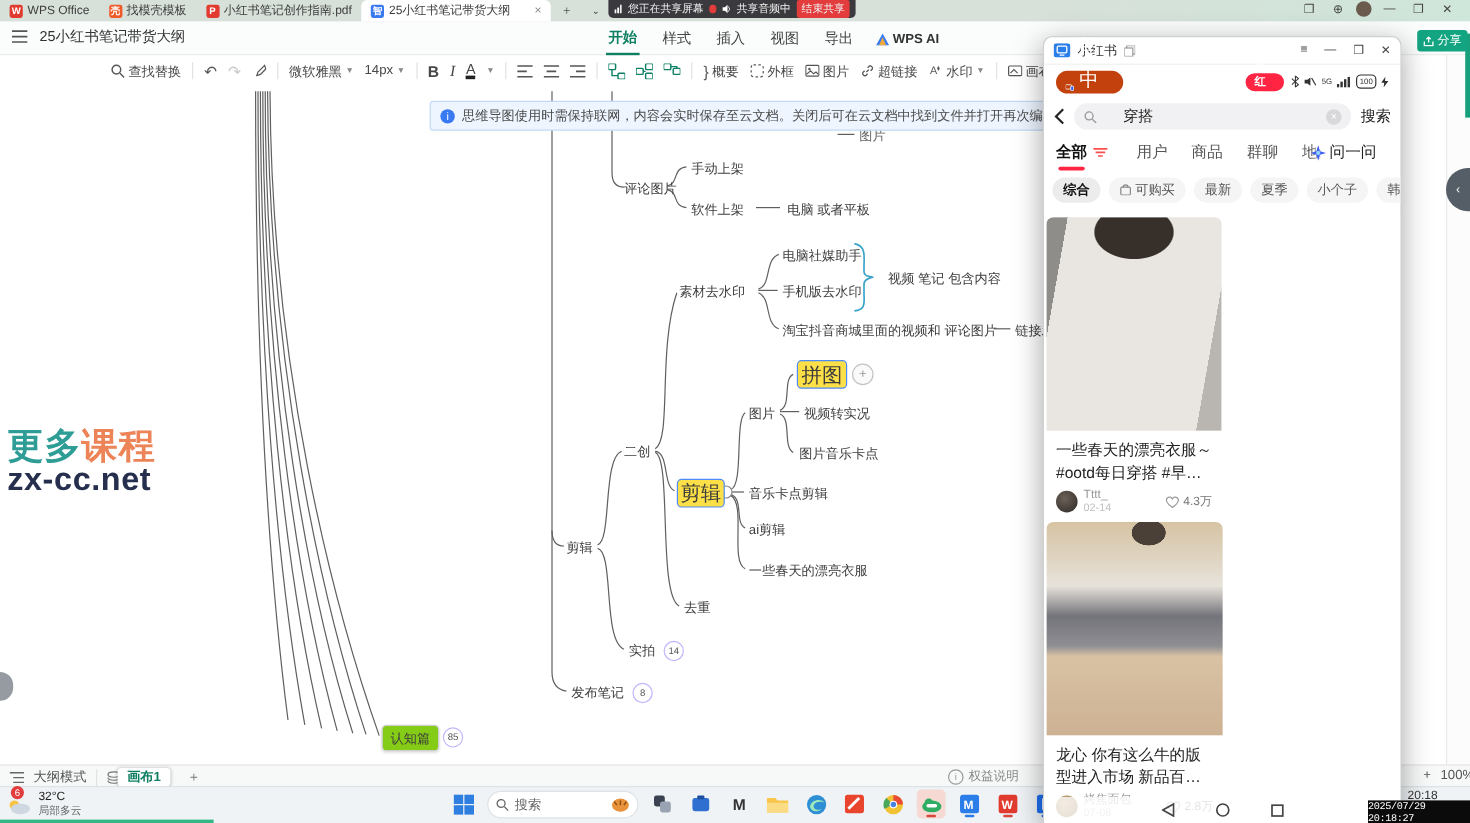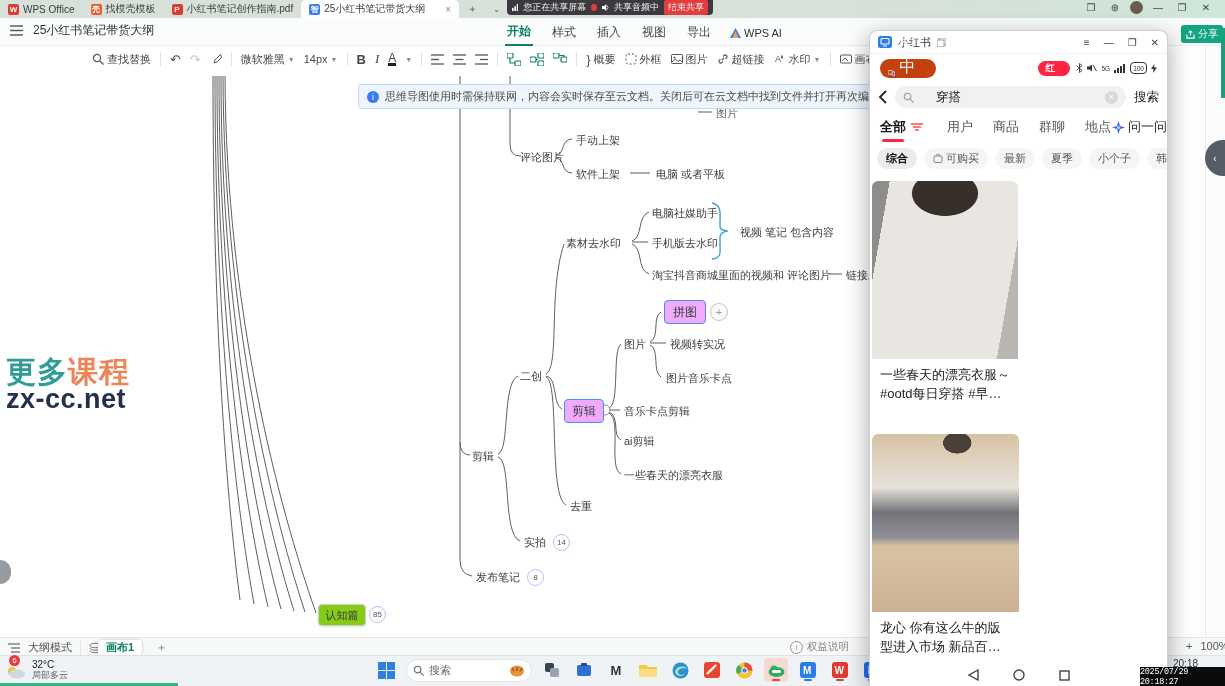--- a/index.html
+++ b/index.html
@@ -23,21 +23,21 @@
   .toolbar{left:92px;top:46px;height:26px;display:flex;align-items:center;gap:9px;z-index:2}
   .tbi{display:flex;align-items:center;gap:3px;font-size:11px;color:#474747;white-space:nowrap}
   .vsep{width:1px;height:14px;background:#e2e2e2}
   .carroww{font-size:7px;color:#888}
   
   .canvas{left:0;top:72px;width:1225px;height:565px;background:#fff}
   .notice{left:358px;top:84px;width:516px;height:25px;background:#eef5ff;border:1px solid #c3d9f7;border-radius:3px;display:flex;align-items:center;gap:6px;padding:0 8px;box-sizing:border-box;z-index:3}
   .notice .txt{font-size:11px;color:#4a4a4a;white-space:nowrap}
   .notice .lnk{font-size:11px;color:#4a78d0;white-space:nowrap}
   .mm{position:absolute;font-size:11px;color:#3d3d3d;white-space:nowrap;z-index:2}
-  .mmbox{position:absolute;border:1.5px solid #4d8bf8;background:#f0abfc;border-radius:4px;display:flex;align-items:center;justify-content:center;font-size:12px;color:#3d3d3d;z-index:2}
+  .mmbox{position:absolute;border:1.5px solid #4d8bf8;background:#fde047;border-radius:4px;display:flex;align-items:center;justify-content:center;font-size:17px;color:#3d3d3d;z-index:2}
   .gbox{position:absolute;border:1px solid #cfcfcf;background:#84cc16;border-radius:4px;display:flex;align-items:center;justify-content:center;font-size:11px;color:#3d3d3d;z-index:2;box-shadow:0 1px 2px rgba(0,0,0,.12)}
   .badge{position:absolute;width:15px;height:15px;border:1px solid #c4b5fd;border-radius:50%;font-size:8px;color:#555;display:flex;align-items:center;justify-content:center;background:#fff;z-index:2}
   .plusdot{position:absolute;width:16px;height:16px;border:1px solid #c4c4c4;border-radius:50%;background:#fafafa;color:#999;font-size:11px;display:flex;align-items:center;justify-content:center;z-index:2}
   .wm1{left:6px;top:352px;font-size:30px;font-weight:bold;letter-spacing:1px;z-index:2}
   .wm2{left:6px;top:384px;font-size:27px;font-weight:bold;color:#26304e;letter-spacing:.5px;z-index:2}
   
   .statusbar{left:0;top:637px;width:1225px;height:18px;background:#f7f8f8;border-top:1px solid #e4e4e4;box-sizing:border-box;z-index:4}
   .sb{font-size:11px;color:#555}
   .canvastab{left:98px;top:640px;width:44px;height:15px;background:#fff;border-radius:3px;box-shadow:0 0 3px rgba(0,0,0,.25);color:#0b7d60;font-weight:bold;font-size:11px;display:flex;align-items:center;justify-content:center;z-index:5}
   .taskbar{left:0;top:655px;width:1225px;height:31px;background:#eff3f6;border-top:1px solid #dde2e6;box-sizing:border-box;z-index:10}
@@ -127,21 +127,21 @@
     <span class="menu-item active">开始</span>
     <span class="menu-item">样式</span>
     <span class="menu-item">插入</span>
     <span class="menu-item">视图</span>
     <span class="menu-item">导出</span>
     <span class="flex" style="gap:3px">
       <svg width="11" height="10" viewBox="0 0 11 10">
           <polygon points="5.5,0 11,10 0,10" fill="#3a7af0"></polygon>
           <polygon points="5.5,3 8.5,10 2.5,10" fill="#f2a93b"></polygon>
         </svg>
-      <span style="font-size:11px;font-weight:normal;color:#333">WPS AI</span>
+      <span style="font-size:11px;font-weight:bold;color:#333">WPS AI</span>
     </span>
   </div>
   <div class="abs sharebtn">
     <svg width="9" height="9" viewBox="0 0 10 10">
         <path d="M1,5 V9 H9 V5 M5,6 V1 M3,3 L5,1 L7,3" stroke="#fff" fill="none" stroke-width="1.2"></path>
       </svg>
     <span>分享</span>
   </div>
 
   <div class="abs toolbar">
@@ -580,21 +580,21 @@
           <g stroke="#ff4d4d" stroke-width="1.4">
             <line x1="0" y1="2" x2="12" y2="2"></line>
             <line x1="2" y1="5" x2="10" y2="5"></line>
             <line x1="4" y1="8" x2="8" y2="8"></line>
           </g>
         </svg>
       <span class="ptab" style="margin-left:24px">用户</span>
       <span class="ptab" style="margin-left:20px">商品</span>
       <span class="ptab" style="margin-left:20px">群聊</span>
       <span class="ptab" style="margin-left:20px">地点</span>
-      <span class="flex" style="position:absolute;right:0;gap:3px;background:linear-gradient(90deg,rgba(255,255,255,0),#fff 18%)">
+      <span class="flex" style="position:absolute;right:20px;gap:3px;background:linear-gradient(90deg,rgba(255,255,255,0),#fff 18%)">
         <svg width="13" height="13" viewBox="0 0 13 13">
             <path d="M6.5,0 L8,5 L13,6.5 L8,8 L6.5,13 L5,8 L0,6.5 L5,5 Z" fill="#3b5bf5"></path>
             <circle cx="6.5" cy="6.5" r="1.8" fill="#8fd0ff"></circle>
           </svg>
         <span class="ptab" style="color:#222">问一问</span>
       </span>
     </div>
 
     <div class="flex" style="height:32px;padding:0 7px;gap:7px">
       <span class="chip active">综合</span>
@@ -609,25 +609,51 @@
       <span class="chip">夏季</span>
       <span class="chip">小个子</span>
       <span class="chip">韩里韩气</span>
     </div>
 
     <div style="position:absolute;left:0;top:148px;width:100%;bottom:0;background:#fff;display:flex;flex-wrap:wrap;gap:2px;padding:2px;box-sizing:border-box">
 
       <div style="width:146px">
         <div class="imgbase img1"></div>
         <div class="card-title" style="-webkit-line-clamp:2">一些春天的漂亮衣服～ #ootd每日穿搭 #早春…</div>
+        <div class="flex" style="padding:5px 8px;gap:5px">
+          <span style="width:18px;height:18px;border-radius:50%;background:radial-gradient(circle at 40% 35%,#6b6158,#2e2a26)"></span>
+          <span style="line-height:10px">
+            <div class="meta">Tttt_</div>
+            <div class="meta" style="font-size:9px;color:#c0c0c0">02-14</div>
+          </span>
+          <span class="flex" style="margin-left:auto;gap:3px">
+            <svg width="12" height="11" viewBox="0 0 12 11">
+                <path d="M6,10 C1,6.5 0,3.5 2,1.8 C3.5,0.6 5.2,1.4 6,2.8 C6.8,1.4 8.5,0.6 10,1.8 C12,3.5 11,6.5 6,10 Z" stroke="#999" fill="none" stroke-width="1"></path>
+              </svg>
+            <span class="meta" style="color:#777">4.3万</span>
+          </span>
+        </div>
       </div>
 
       <div style="width:147px">
         <div class="imgbase img2"></div>
         <div class="card-title" style="-webkit-line-clamp:2">龙心 你有这么牛的版型进入市场 新品百褶裙真的…</div>
+        <div class="flex" style="padding:5px 8px;gap:5px">
+          <span style="width:18px;height:18px;border-radius:50%;background:radial-gradient(circle at 40% 35%,#caa26b,#7a5a33)"></span>
+          <span style="line-height:10px">
+            <div class="meta">烤焦面包</div>
+            <div class="meta" style="font-size:9px;color:#c0c0c0">07-08</div>
+          </span>
+          <span class="flex" style="margin-left:auto;gap:3px">
+            <svg width="12" height="11" viewBox="0 0 12 11">
+                <path d="M6,10 C1,6.5 0,3.5 2,1.8 C3.5,0.6 5.2,1.4 6,2.8 C6.8,1.4 8.5,0.6 10,1.8 C12,3.5 11,6.5 6,10 Z" stroke="#999" fill="none" stroke-width="1"></path>
+              </svg>
+            <span class="meta" style="color:#777">2.8万</span>
+          </span>
+        </div>
       </div>
 
     </div>
 
     <div style="position:absolute;left:0;bottom:0;width:100%;height:22px;background:rgba(255,255,255,.8);display:flex;align-items:center;justify-content:center;gap:34px">
       <svg width="11" height="12" viewBox="0 0 11 12">
           <polygon points="10,1 1,6 10,11" stroke="#444" fill="none" stroke-width="1.4"></polygon>
         </svg>
       <svg width="12" height="12" viewBox="0 0 12 12">
           <circle cx="6" cy="6" r="5" stroke="#444" fill="none" stroke-width="1.4"></circle>

